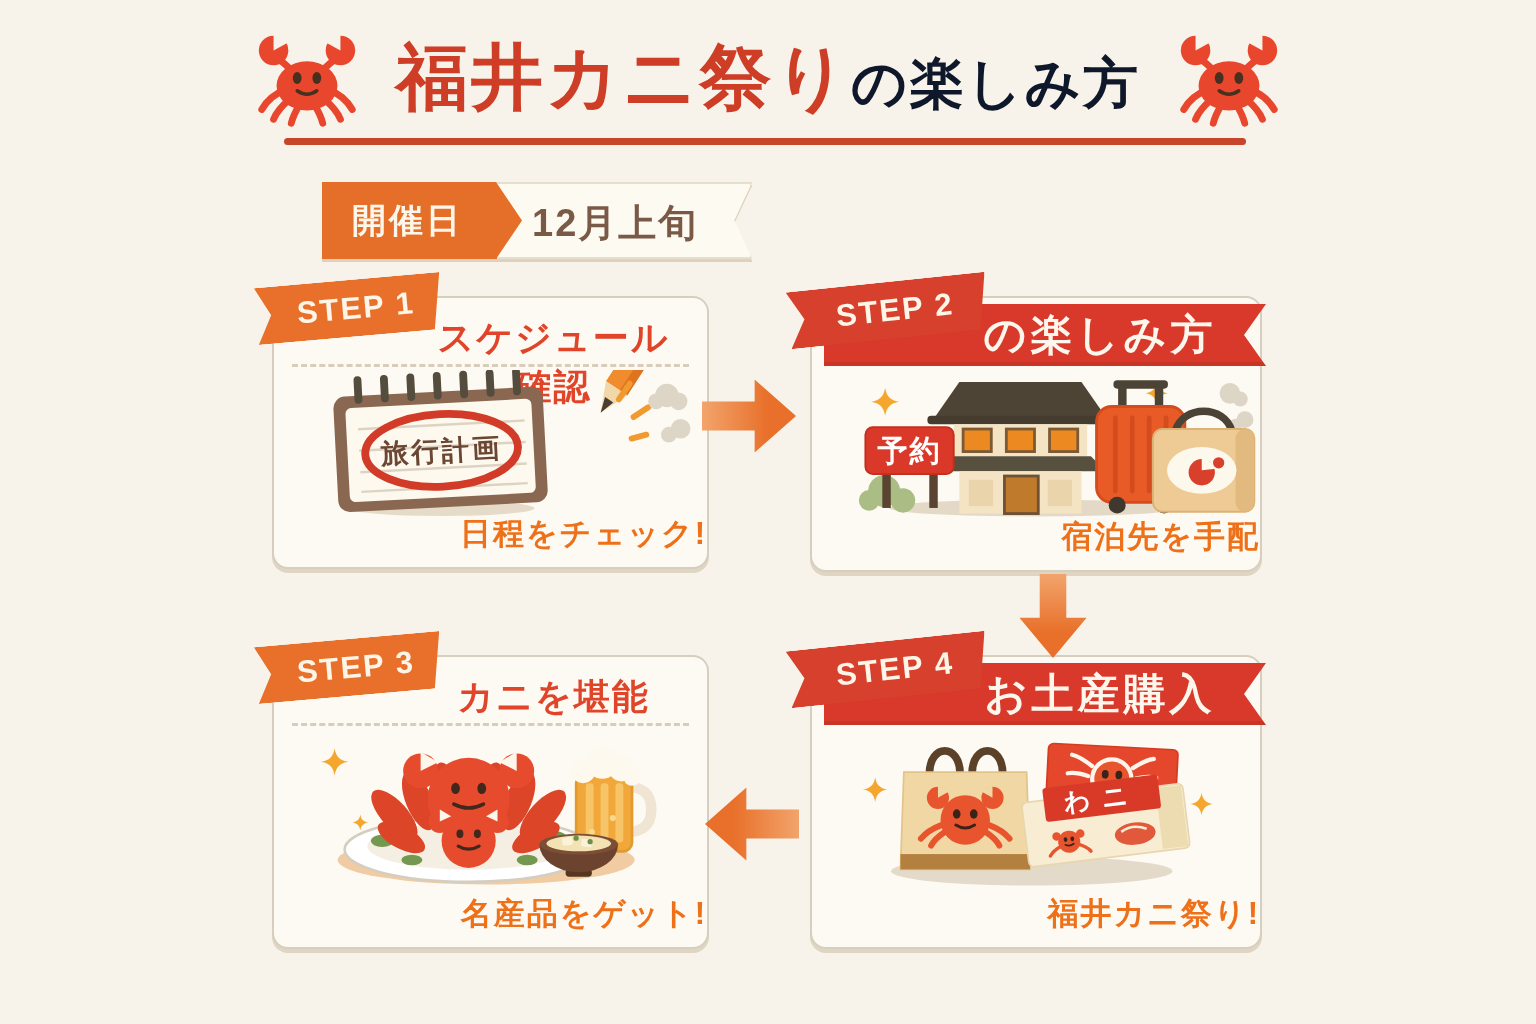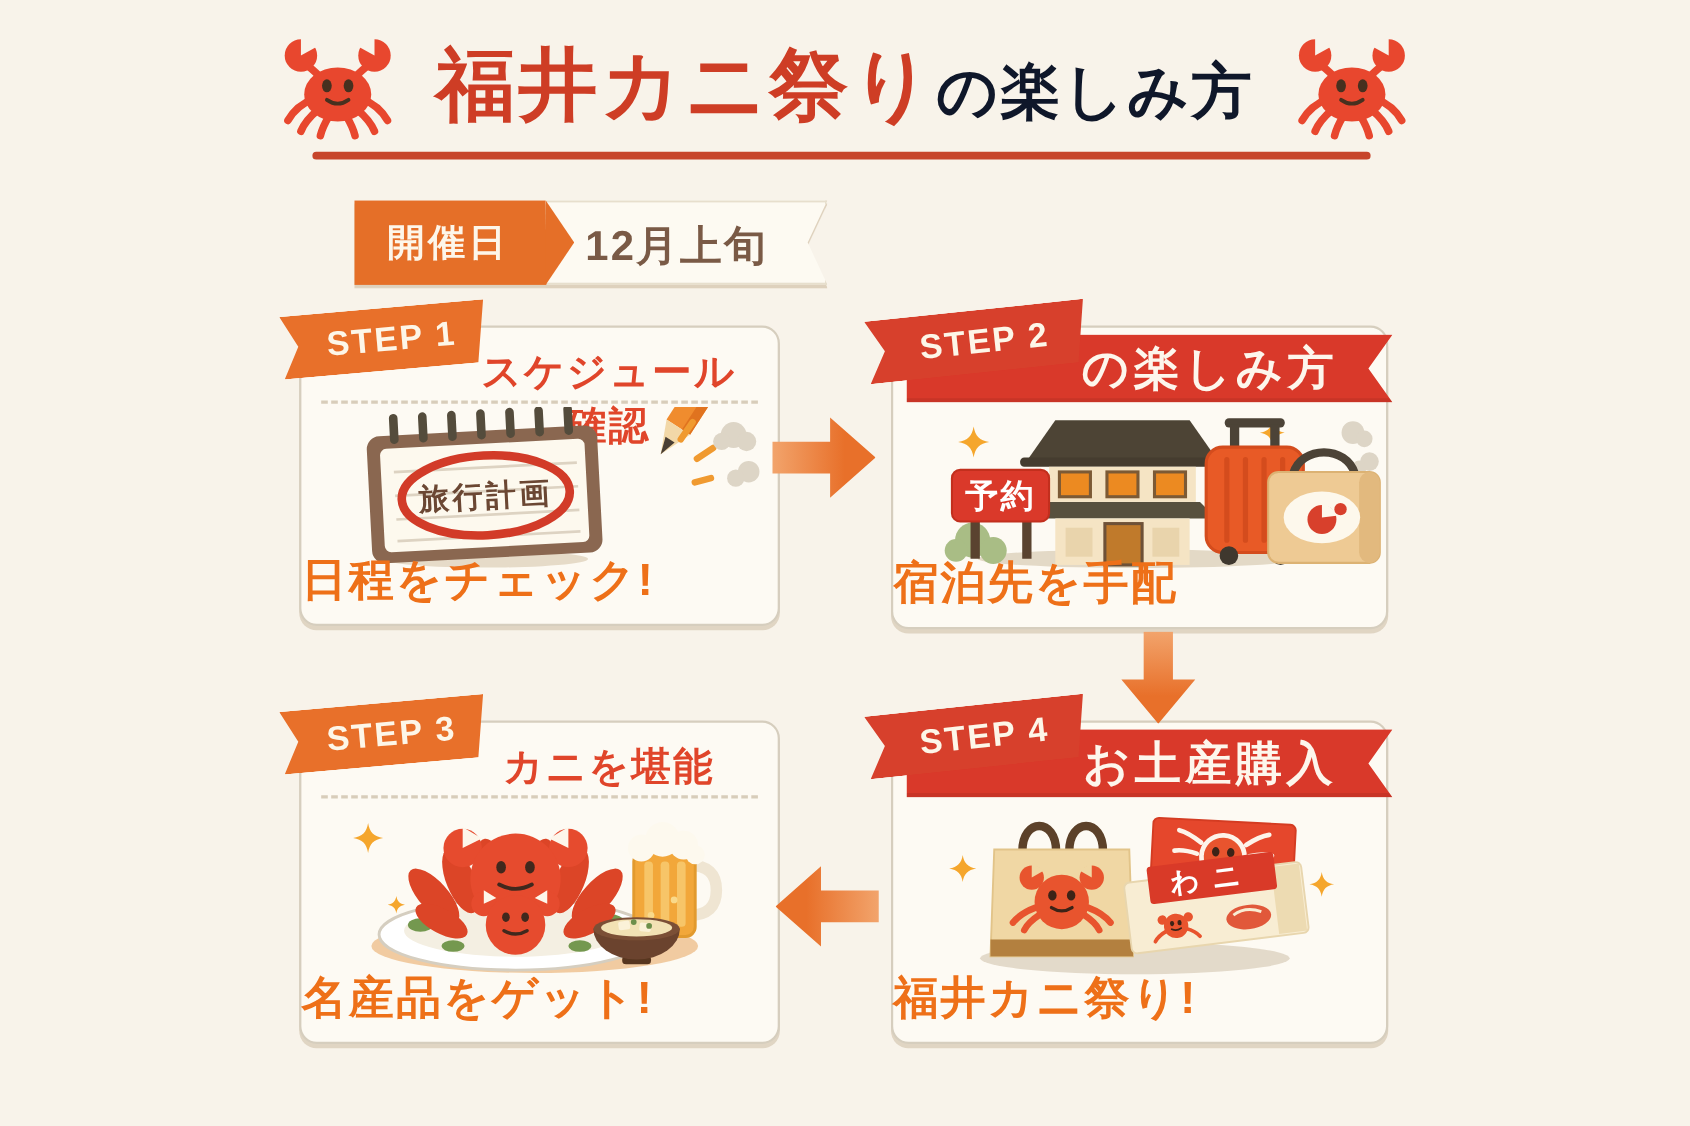--- a/index.html
+++ b/index.html
@@ -56,22 +56,22 @@
     color:#fdf6ec;font-size:42px;font-weight:900;letter-spacing:4px;
     box-shadow:inset 0 -4px 0 rgba(0,0,0,.08);}
 
   .illus{position:absolute;left:0;right:0;}
   .card1 .illus{top:72px;bottom:50px;}
   .card2 .illus{top:74px;bottom:52px;padding-left:44px;}
   .card3 .illus{top:72px;bottom:52px;}
   .card4 .illus{top:76px;bottom:52px;}
   .illus svg{width:100%;height:100%;display:block;}
 
-  .caption{position:absolute;bottom:12px;left:0;width:100%;text-align:left;
-    font-size:41px;font-weight:900;color:#ee7018;letter-spacing:2px;}
+  .caption{position:absolute;bottom:12px;left:0;width:100%;text-align:right;
+    font-size:31px;font-weight:900;color:#ee7018;letter-spacing:2px;}
 
   
   .arrow{position:absolute;}
   .arrow-right{left:702px;top:378px;width:94px;height:76px;
     background:linear-gradient(90deg,#f2a46c,#e8702a 70%);
     clip-path:polygon(0 31%,56% 31%,56% 2%,100% 50%,56% 98%,56% 69%,0 69%);}
   .arrow-down{left:1018px;top:574px;width:70px;height:84px;
     background:linear-gradient(180deg,#f2a46c,#e8702a 70%);
     clip-path:polygon(31% 0,69% 0,69% 52%,98% 52%,50% 100%,2% 52%,31% 52%);}
   .arrow-left{left:705px;top:786px;width:94px;height:76px;

